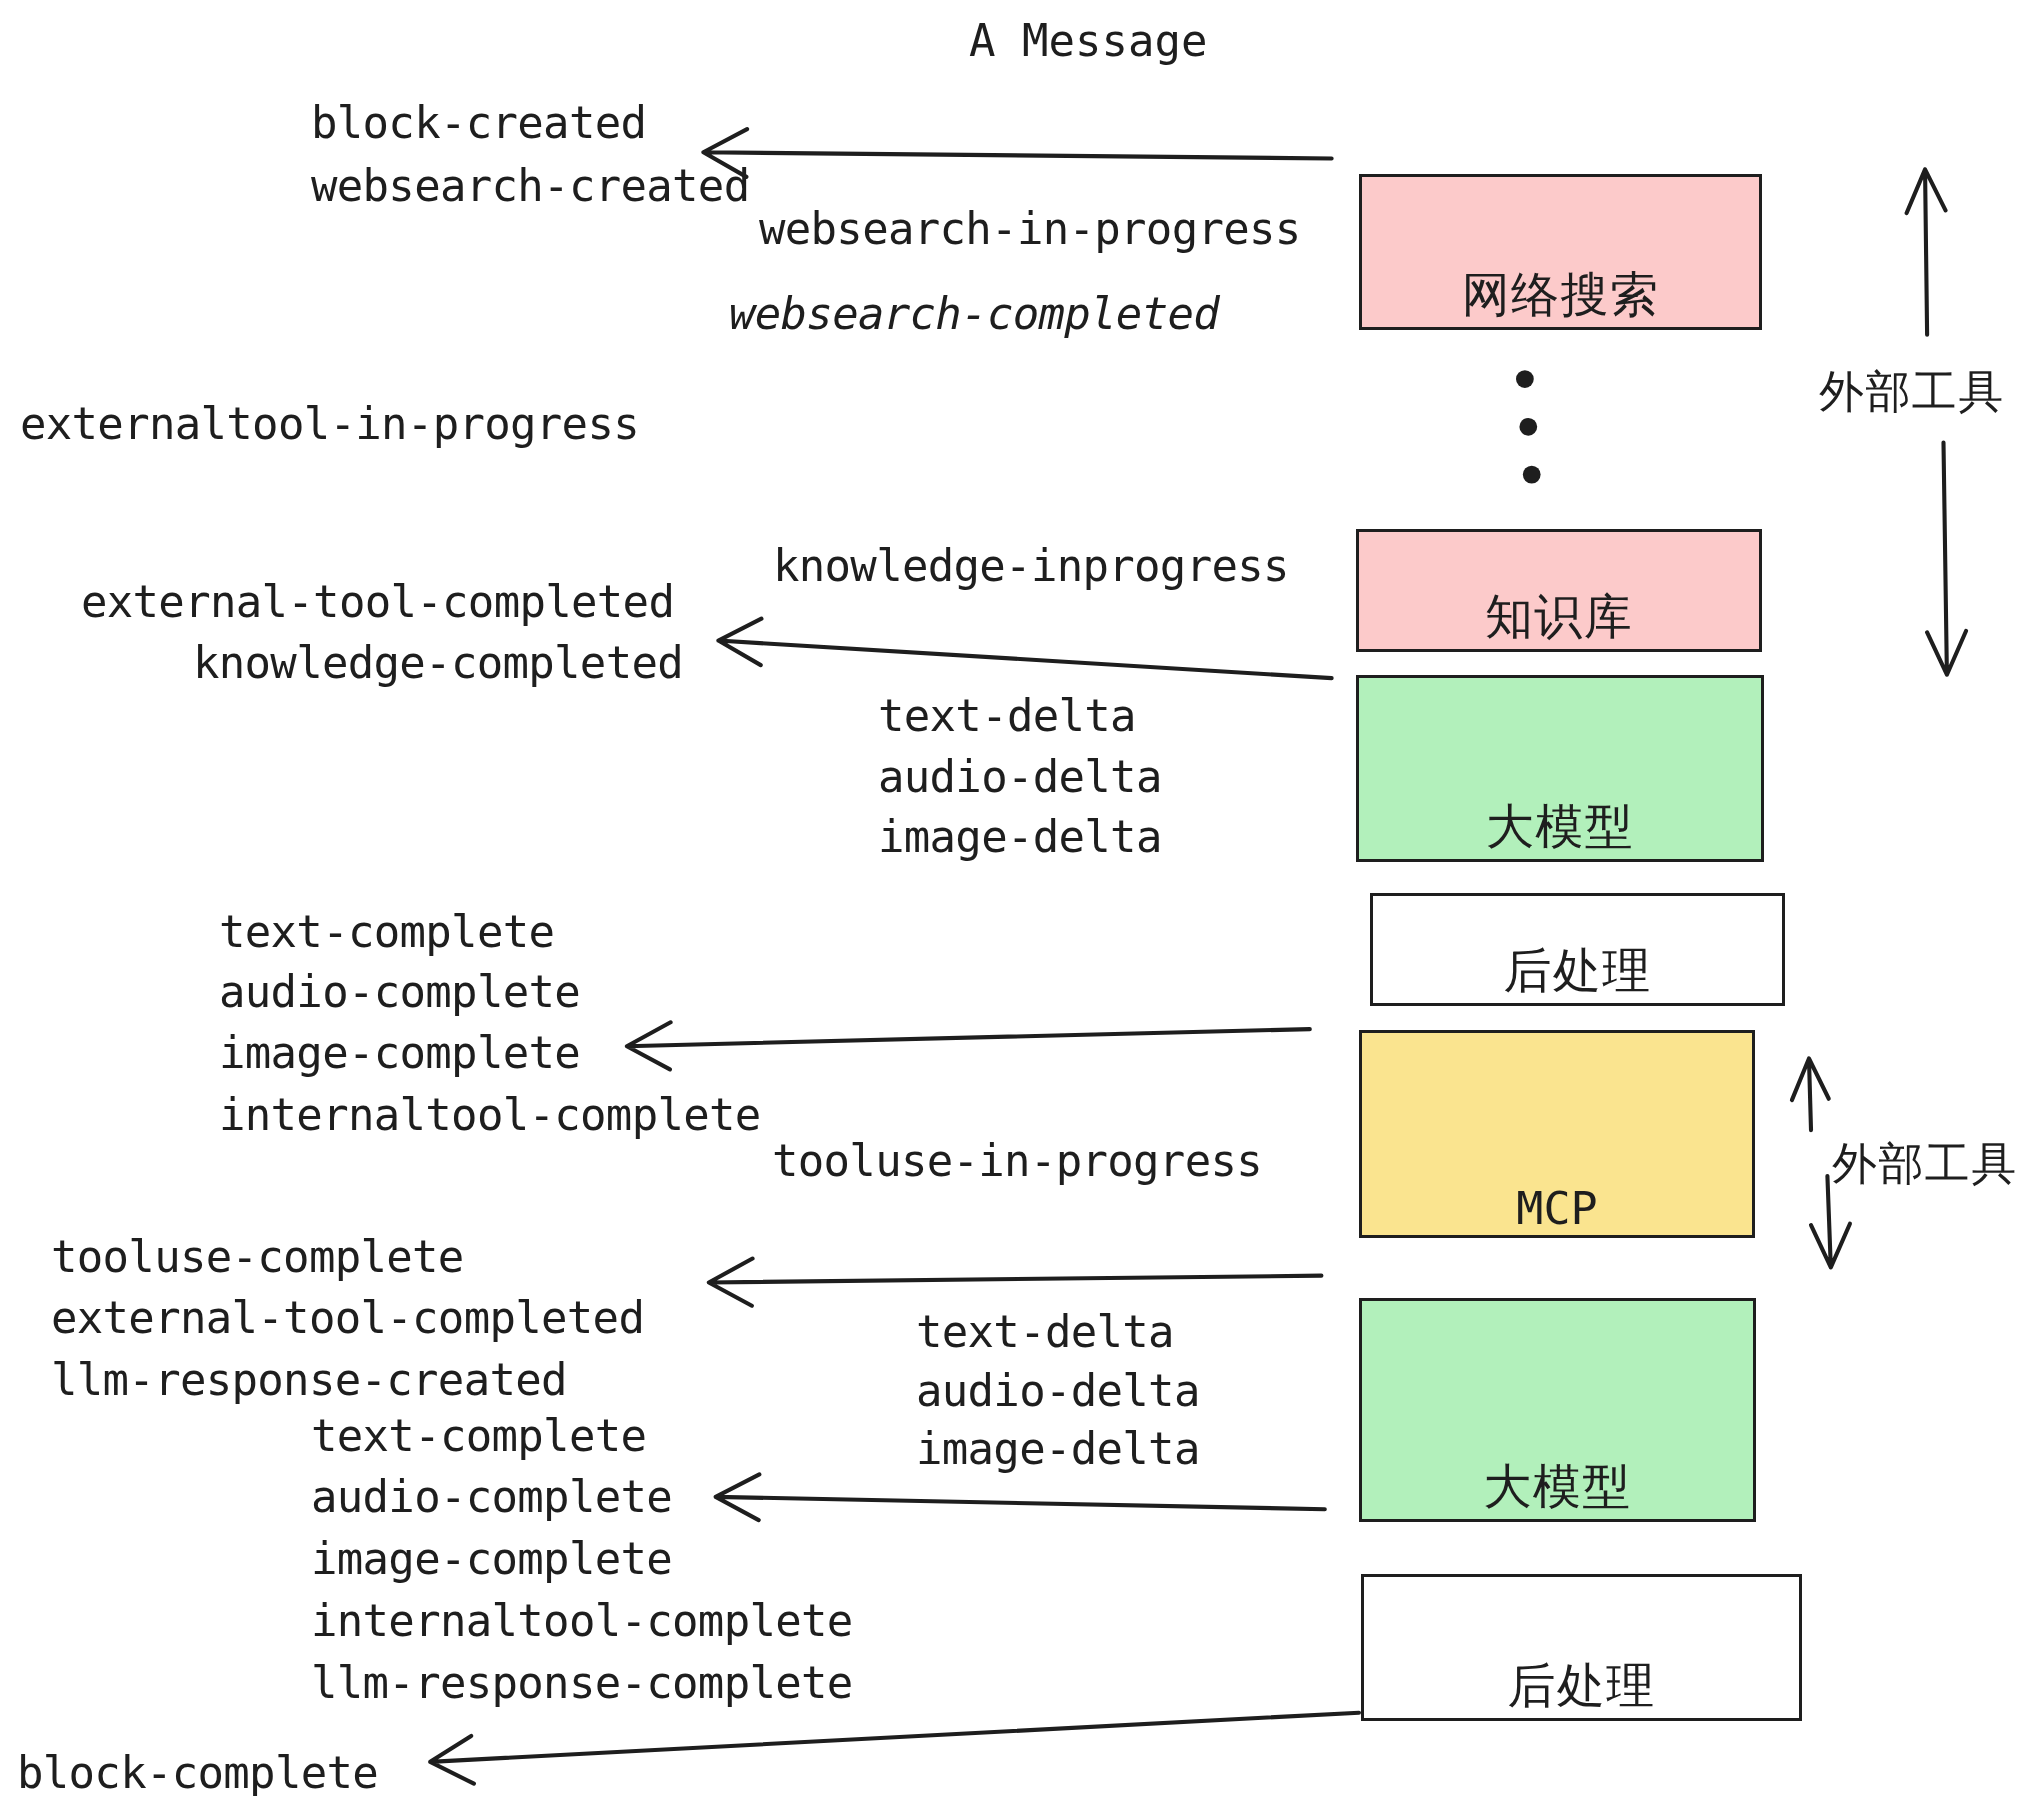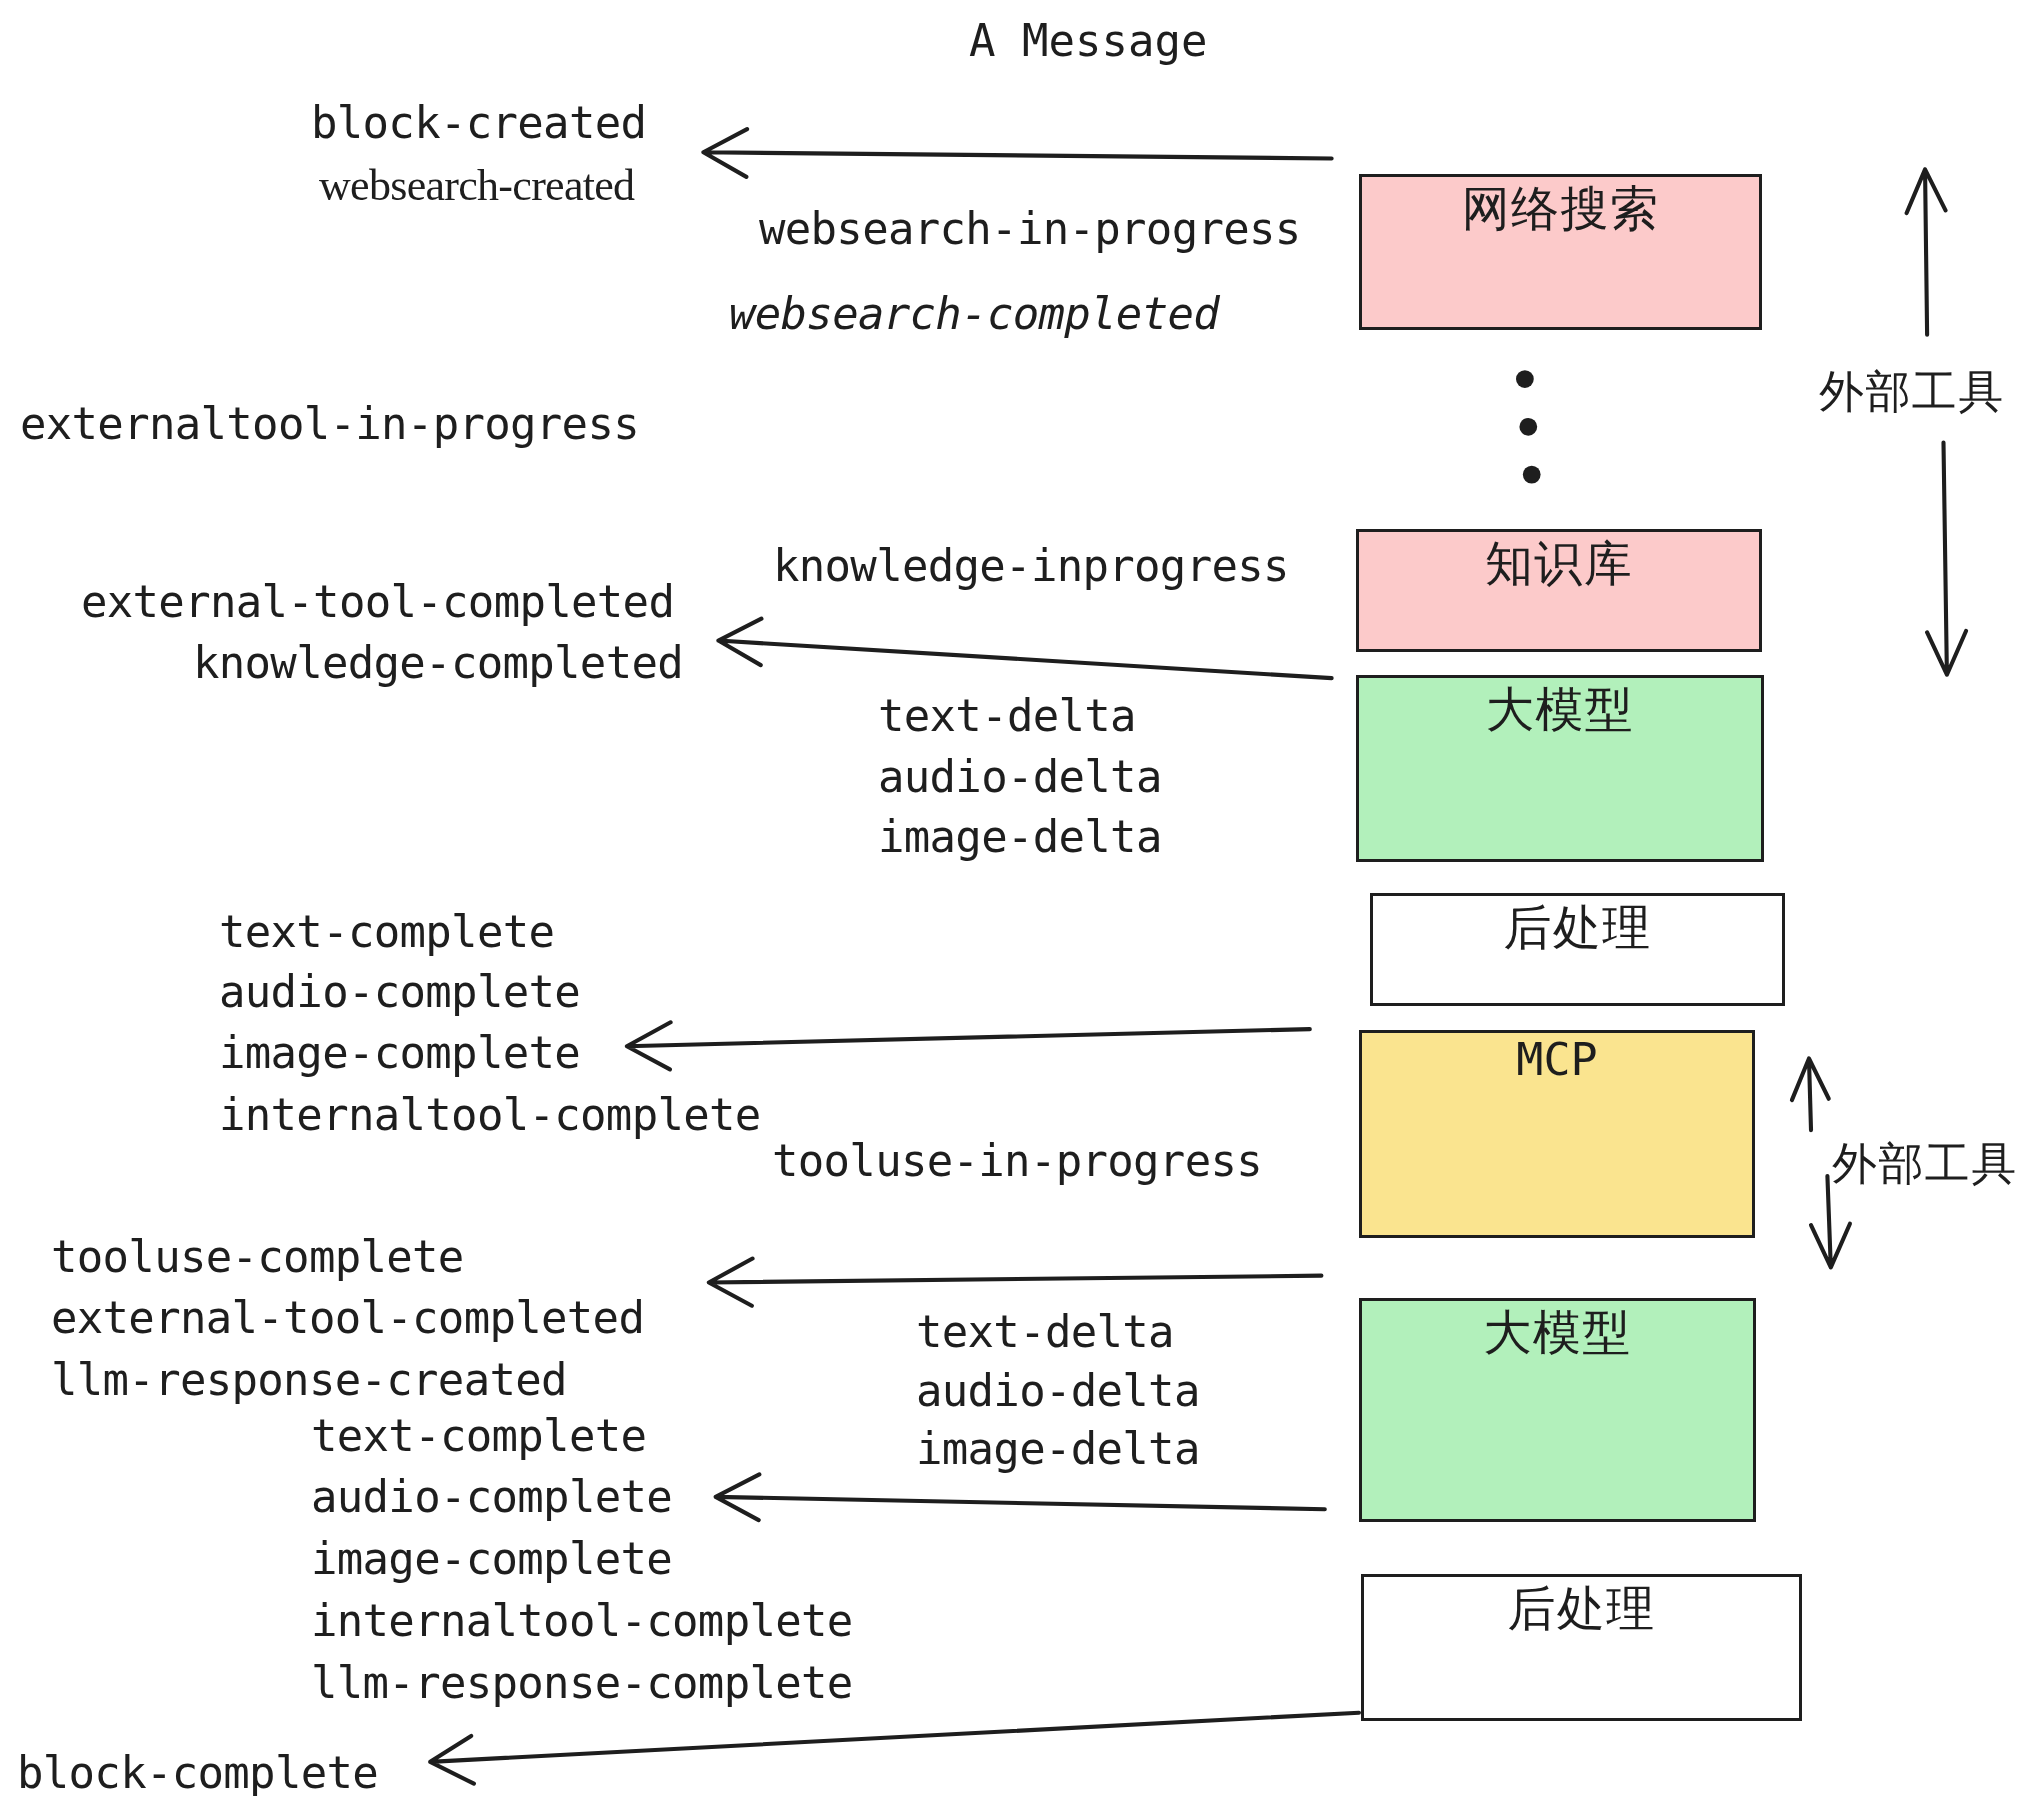--- a/index.html
+++ b/index.html
@@ -3,21 +3,21 @@
 <meta charset="utf-8">
 <style>
   html,body{margin:0;padding:0;background:#ffffff;}
   body{width:2035px;height:1796px;overflow:hidden;position:relative;
        font-family:"DejaVu Sans Mono",monospace;color:#1e1e1e;}
   .canvas{position:absolute;left:0;top:0;width:2035px;height:1796px;background:#ffffff;}
   svg.arrows{position:absolute;left:0;top:0;width:2035px;height:1796px;pointer-events:none;}
   .title{position:absolute;font:500 44px "DejaVu Sans Mono",monospace;white-space:nowrap;}
   .evt{position:absolute;font:500 44px "DejaVu Sans Mono",monospace;line-height:52px;white-space:nowrap;letter-spacing:-0.7px;}
   .box{position:absolute;box-sizing:border-box;border:3.4px solid #1e1e1e;
-       display:flex;align-items:flex-start;justify-content:center;}
+       display:flex;align-items:flex-end;justify-content:center;}
   .box .cjk{font:500 48px "DejaVu Sans",sans-serif;letter-spacing:1.4px;}
   .box .mono{font:500 45px "DejaVu Sans Mono",monospace;}
   .side-label{position:absolute;font:500 45px "DejaVu Sans",sans-serif;white-space:nowrap;letter-spacing:1.4px;}
 </style>
 </head>
 <body>
 
 <div class="canvas">
 
   <svg class="arrows" viewBox="0 0 2980 2630">
@@ -36,21 +36,21 @@
     <g fill="#1e1e1e" stroke="none">
       <circle cx="2233" cy="555" r="13"></circle>
       <circle cx="2238" cy="625" r="13"></circle>
       <circle cx="2243" cy="695" r="13"></circle>
     </g>
   </svg>
 
   <div class="title" style="left:969px;top:15px;">A Message</div>
 
   <div class="evt" style="left:311px;top:97px;">block-created</div>
-  <div class="evt" style="left:319px;top:160px;font-family:Liberation Serif, serif;">websearch-created</div>
+  <div class="evt" style="left:311px;top:160px;">websearch-created</div>
   <div class="evt" style="left:759px;top:203px;text-align:center;">websearch-in-progress</div>
   <div class="evt" style="left:729px;top:288px;font-style:italic;">websearch-completed</div>
   <div class="evt" style="left:20px;top:398px;">externaltool-in-progress</div>
   <div class="evt" style="left:773px;top:540px;">knowledge-inprogress</div>
   <div class="evt" style="left:81px;top:576px;">external-tool-completed</div>
   <div class="evt" style="left:193px;top:637px;">knowledge-completed</div>
   <div class="evt" style="left:878px;top:690px;">text-delta</div>
   <div class="evt" style="left:878px;top:751px;">audio-delta</div>
   <div class="evt" style="left:878px;top:811px;">image-delta</div>
   <div class="evt" style="left:219px;top:906px;">text-complete</div>

